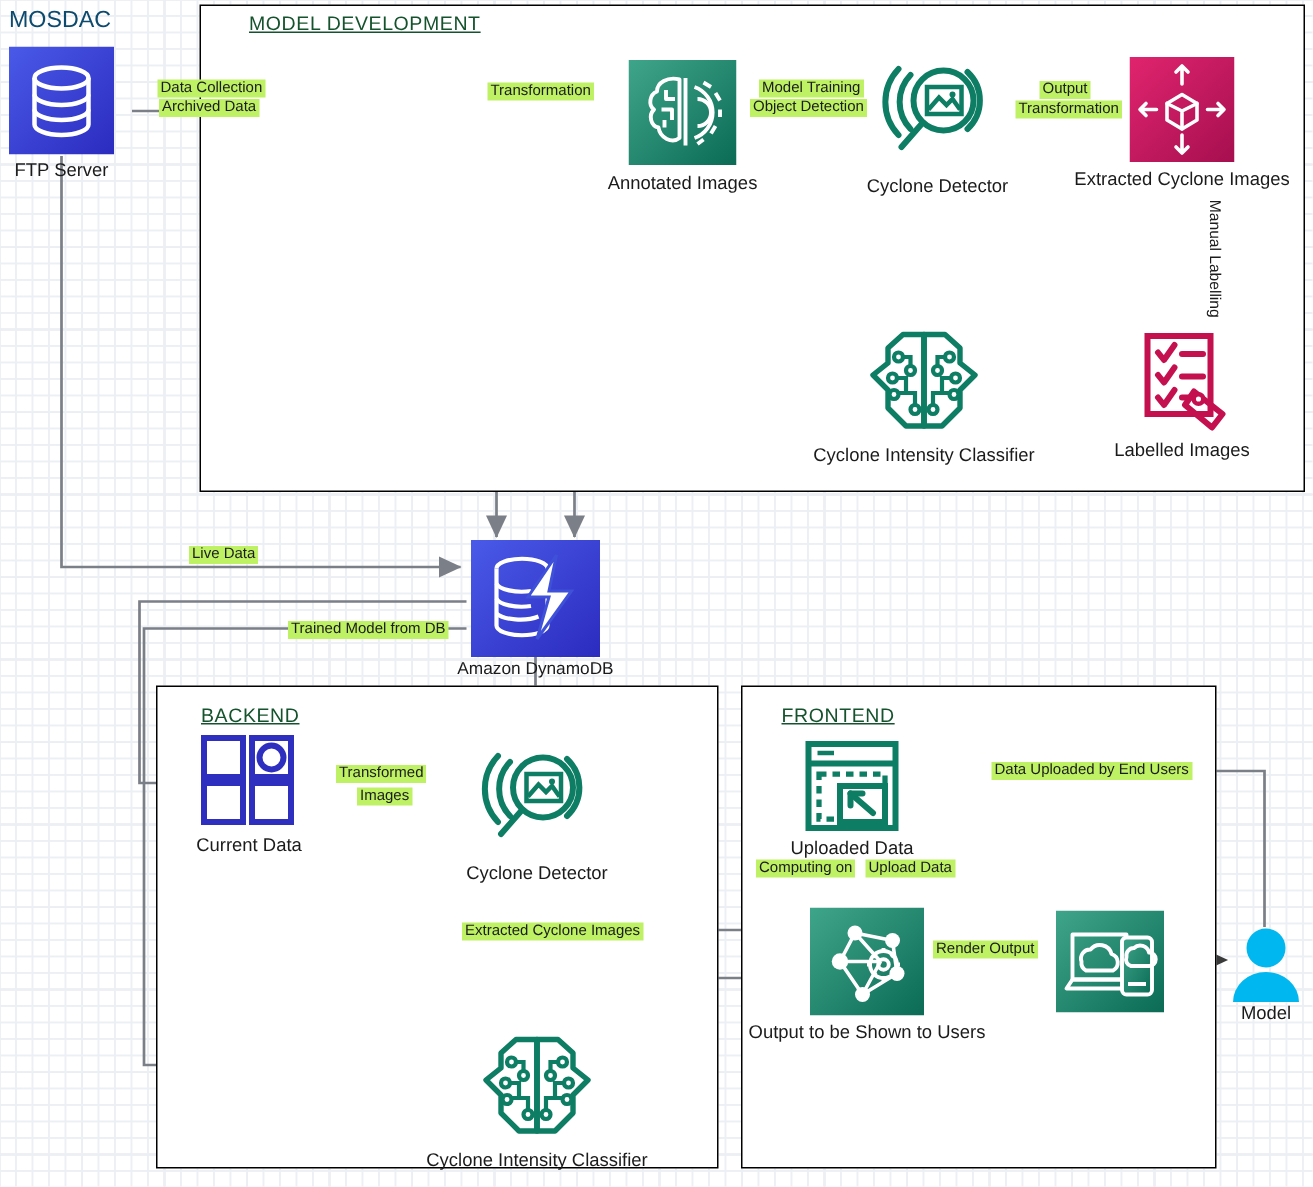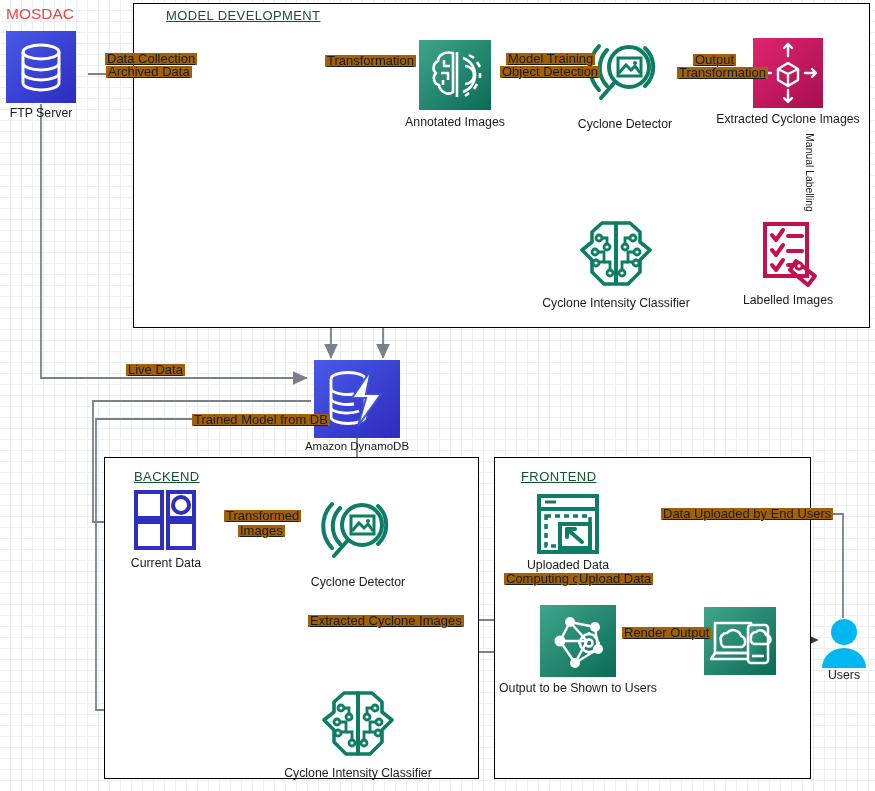--- a/index.html
+++ b/index.html
@@ -19,26 +19,26 @@
   svg.layer{position:absolute;left:0;top:0;width:875px;height:791px;pointer-events:none;}
 
   .group-box{position:absolute;background:#ffffff;border:1.5px solid #000000;box-sizing:border-box;}
   .group-title{position:absolute;font-size:13px;color:#14532d;letter-spacing:.4px;white-space:nowrap;text-decoration:underline;}
 
   .node{position:absolute;}
   .node .cap{position:absolute;left:50%;transform:translateX(-50%);white-space:nowrap;
     font-size:12.3px;color:#1b1b1b;text-align:center;}
   .iconbox{position:absolute;left:0;top:0;}
 
-  .edge-label{position:absolute;white-space:nowrap;font-size:13px;color:#1b1b1b;
-    background:#a16207;padding:0 2px;line-height:12px;text-decoration:underline;}
+  .edge-label{position:absolute;white-space:nowrap;font-size:10px;color:#1b1b1b;
+    background:#bef264;padding:0 2px;line-height:12px;}
   .vlabel{position:absolute;white-space:nowrap;font-size:10.4px;color:#1b1b1b;background:#fff;
     transform-origin:center;}
 
-  .plain-title{position:absolute;font-size:15.5px;color:#ef4444;white-space:nowrap;}
+  .plain-title{position:absolute;font-size:15.5px;color:#0c4a6e;white-space:nowrap;}
 </style>
 </head>
 <body>
 
 <div id="canvas">
 
   <svg class="layer" viewBox="0 0 875 791">
     <defs>
       <marker id="ah" markerWidth="9" markerHeight="9" refX="8" refY="4.5" orient="auto">
         <path d="M0,0.6 L8.4,4.5 L0,8.4 z" fill="#7b7f87"></path>
@@ -383,21 +383,21 @@
         <path d="M47,31 A5,5 0 0 1 52,25 A6,6 0 0 1 62,28 A4.5,4.5 0 0 1 62,37 L50,37 A4.5,4.5 0 0 1 47,31 Z"></path>
       </g>
     </svg>
   </div>
 
   <div class="node" style="left:818px;top:618px;width:52px;height:70px;">
     <svg class="iconbox" width="52" height="50" viewBox="0 0 52 50">
       <circle cx="26" cy="14" r="13" fill="#00b7f0"></circle>
       <path d="M4,50 A22,20 0 0 1 48,50 Z" fill="#00b7f0"></path>
     </svg>
-    <div class="cap" style="top:50px;">Users</div>
+    <div class="cap" style="top:50px;">Model</div>
   </div>
 
   <div class="edge-label" style="left:105px;top:53px;">Data Collection</div>
   <div class="edge-label" style="left:106px;top:66px;">Archived Data</div>
 
   <div class="edge-label" style="left:325px;top:55px;">Transformation</div>
 
   <div class="edge-label" style="left:506px;top:53px;">Model Training</div>
   <div class="edge-label" style="left:500px;top:66px;">Object Detection</div>
 

